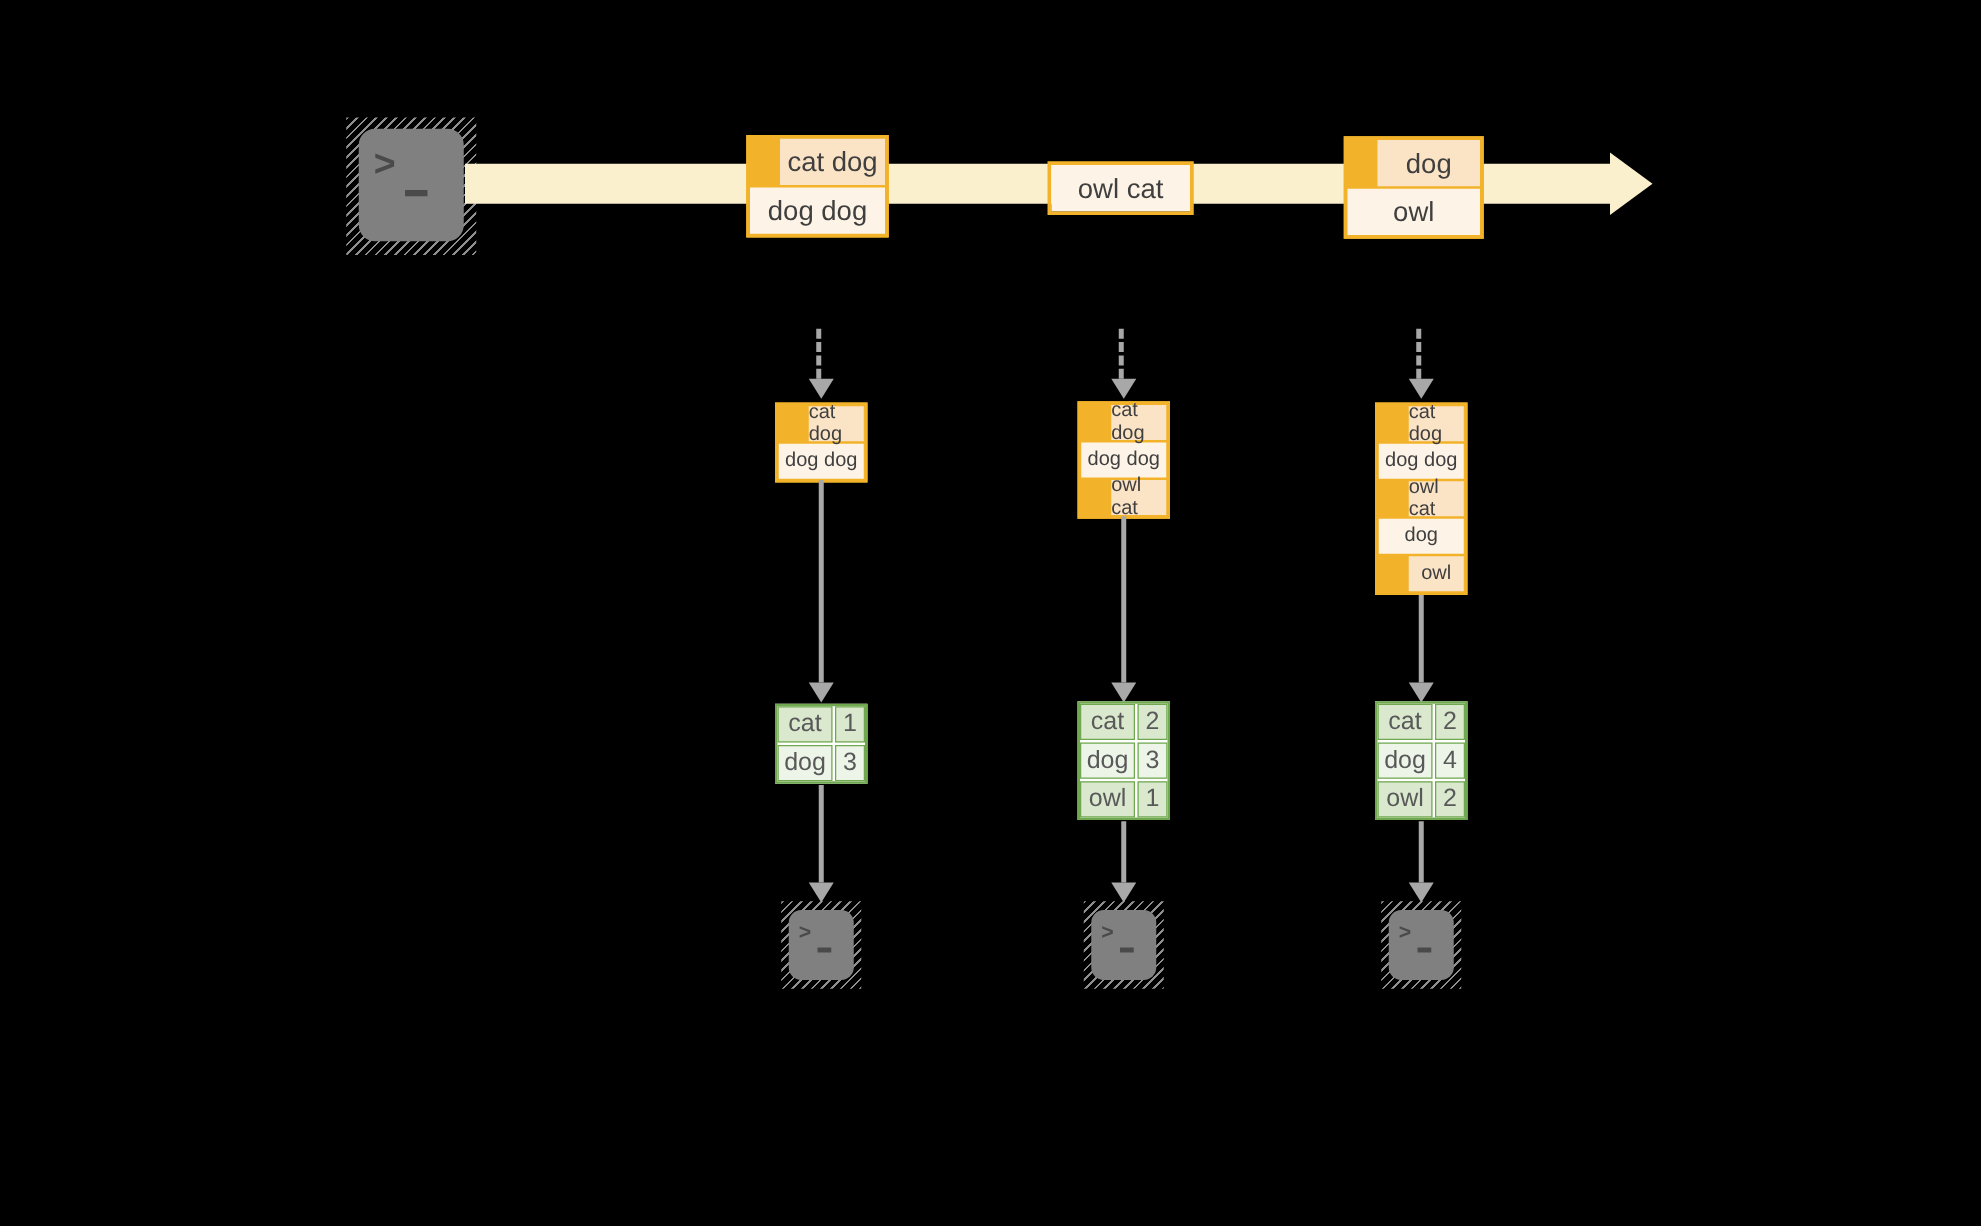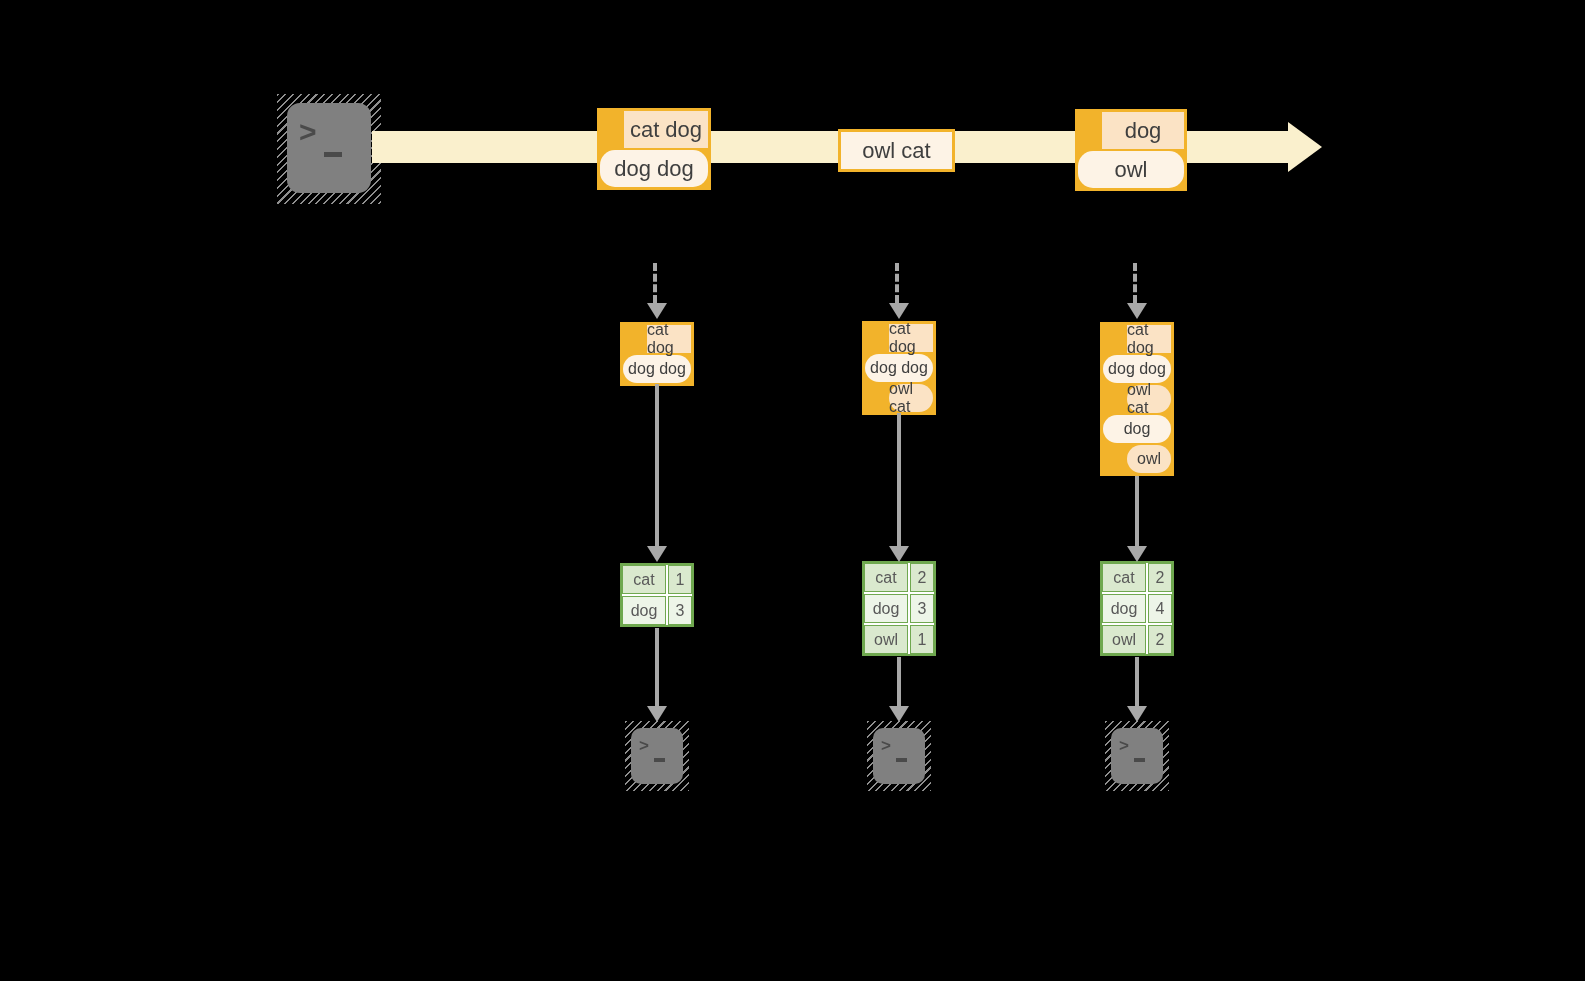--- a/index.html
+++ b/index.html
@@ -13,40 +13,40 @@
   .term-glyph{position:absolute;color:var(--terminal-glyph);font-weight:700;line-height:1;}
   .term-bar{position:absolute;background:var(--terminal-glyph);}
   
   .band{position:absolute;left:372px;top:131px;width:916px;height:32px;background:var(--stream-band);}
   .band-head{position:absolute;left:1288px;top:122px;width:0;height:0;
     border-top:25px solid transparent;border-bottom:25px solid transparent;
     border-left:34px solid var(--stream-band);}
   
   .obox{position:absolute;border:3px solid var(--amber-border);background:var(--amber-border);}
   .ocell{display:flex;align-items:center;justify-content:center;}
-  .ocell + .ocell{margin-top:2px;border-radius:15px;}
+  .ocell + .ocell{margin-top:2px;}
   .tone-a{background:var(--peach-fill);margin-left:24px;}
   .tone-b{background:var(--cream-fill);}
   .event .ocell{height:37px;font-size:22px;}
   .buffer .ocell{height:28px;font-size:16px;}
   
   .vline{position:absolute;width:4px;background:var(--arrow-gray);z-index:1;}
   .vdash{position:absolute;width:0;border-left:4px dashed var(--arrow-gray);z-index:1;}
   .vhead{position:absolute;width:0;height:0;z-index:1;
     border-left:10px solid transparent;border-right:10px solid transparent;
     border-top:16px solid var(--arrow-gray);}
   
   #query-label{position:absolute;left:688px;top:463px;width:422px;height:44px;z-index:2;
     background:var(--label-bg);opacity:0.92;display:flex;align-items:center;justify-content:center;
     font-size:33px;font-weight:300;color:var(--label-text);letter-spacing:0.5px;}
   
   .gtable{position:absolute;display:grid;grid-template-columns:44px 24px;gap:2px;
     background:#fff;border:2px solid var(--green-border);}
   .gcell{height:29px;border:0;display:flex;align-items:center;justify-content:center;
-    font-size:16px;color:var(--table-text);outline:1px solid var(--green-border);outline-offset:-1px;}
+    font-size:20px;color:var(--table-text);outline:1px solid var(--green-border);outline-offset:-1px;}
   .g-dark{background:var(--green-fill-dark);}
   .g-light{background:var(--green-fill-light);}
   .z3{z-index:3;}
 </style>
 </head>
 <body>
 
 <div id="canvas">
 
   <div class="term" style="left:277px;top:94px;width:104px;height:110px;">

